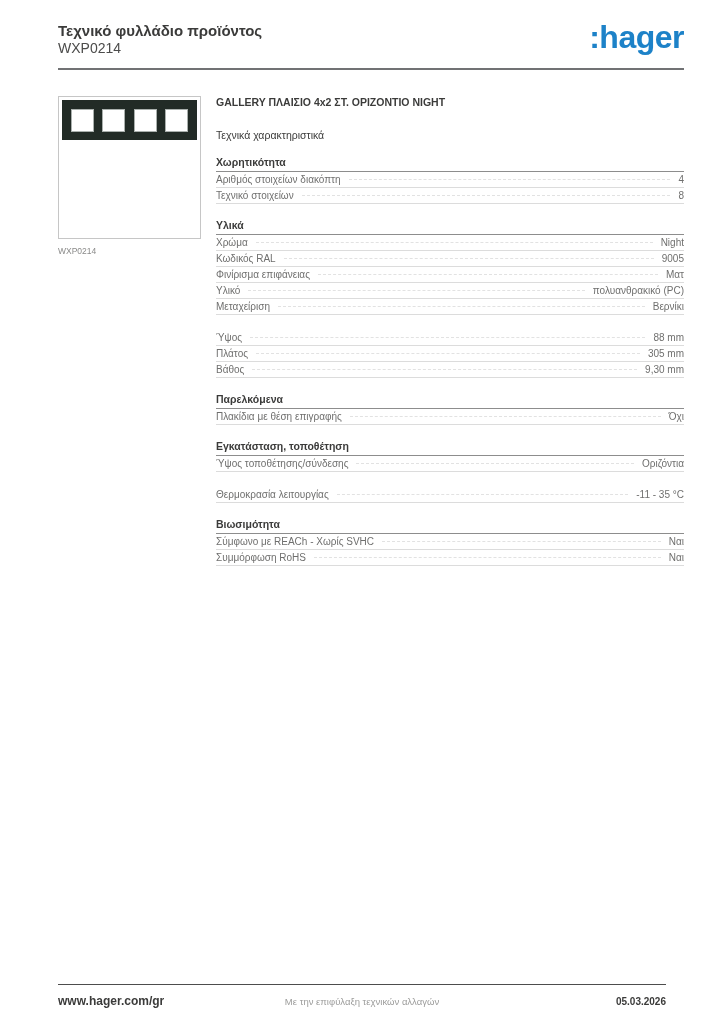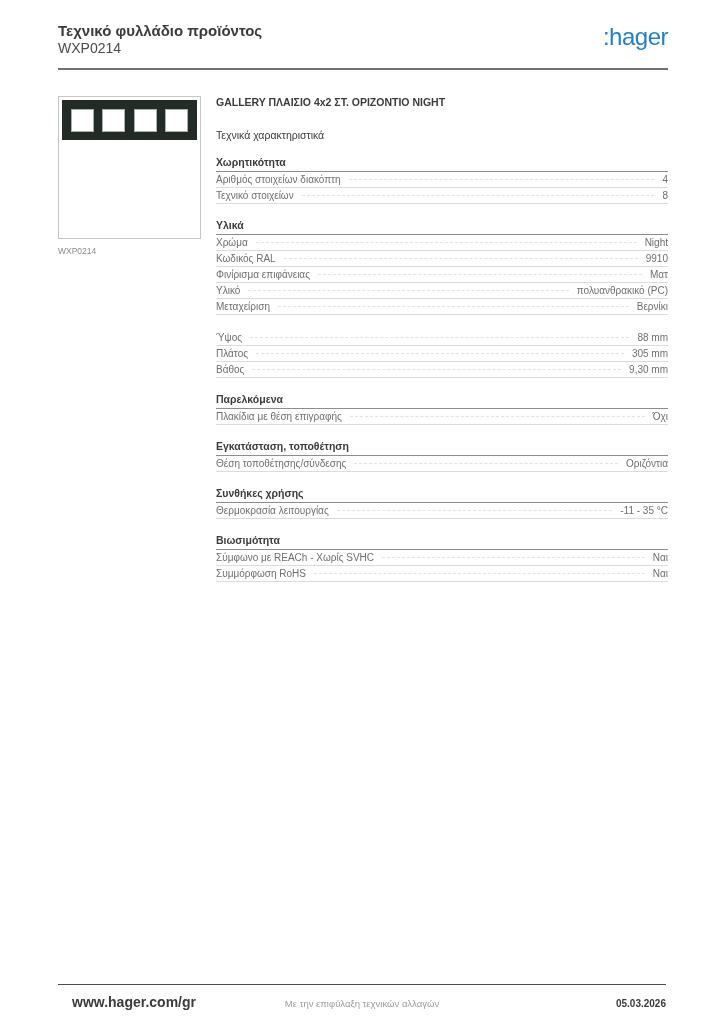--- a/index.html
+++ b/index.html
@@ -4,27 +4,27 @@
 <style>
   html, body { margin: 0; padding: 0; }
   body {
     width: 724px; height: 1024px;
     background: #ffffff;
     font-family: "Liberation Sans", "DejaVu Sans", sans-serif;
     position: relative;
     overflow: hidden;
     color: #3b3b3a;
   }
-  .page { padding: 22px 56px 0 58px; }
+  .page { padding: 22px 40px 0 58px; }
 
   
   .header { display: flex; justify-content: space-between; align-items: flex-start; }
   .doc-title { font-size: 15px; font-weight: bold; color: #3b3b3a; line-height: 18px; }
   .doc-code  { font-size: 14px; color: #4c4c4b; line-height: 17px; }
-  .logo { font-size: 24px; font-weight: normal; letter-spacing: -0.5px; line-height: 30px; text-align: right; }
+  .logo { font-size: 32px; font-weight: bold; letter-spacing: -0.5px; line-height: 30px; text-align: right; }
   .header-rule { border-bottom: 2px solid #717274; margin-top: 11px; }
 
   
   .main { display: flex; gap: 15px; margin-top: 26px; align-items: flex-start; }
 
   .left-col { width: 143px; flex: 0 0 143px; }
   .image-box {
     width: 141px; height: 141px;
     border: 1px solid #c6c6c6;
     background: #ffffff;
@@ -68,21 +68,21 @@
   .row-value { white-space: nowrap; text-align: right; }
 
   
   .footer {
     position: absolute;
     left: 58px; right: 58px; top: 984px;
     border-top: 1px solid #4d4d4d;
     padding-top: 9px;
     display: flex; align-items: baseline;
   }
-  .footer-site { flex: 1; font-size: 14px; font-weight: bold; color: #3b3b3a; text-align: center; }
+  .footer-site { flex: 1; font-size: 12px; font-weight: bold; color: #3b3b3a; text-align: left; }
   .footer-disclaimer { flex: 2; font-size: 9.5px; color: #9c9c9b; text-align: center; }
   .footer-date { flex: 1; font-size: 10px; font-weight: bold; color: #3b3b3a; text-align: right; }
 </style>
 </head>
 <body>
 
 <div class="page">
 
   <div class="header">
     <div class="header-left">
@@ -133,21 +133,21 @@
     <div class="rows">
   <div class="spec-row">
     <span class="row-label">Χρώμα</span>
     <span class="row-leader"></span>
     <span class="row-value">Night</span>
   </div>
 
   <div class="spec-row">
     <span class="row-label">Κωδικός RAL</span>
     <span class="row-leader"></span>
-    <span class="row-value">9910</span>
+    <span class="row-value">9005</span>
   </div>
 
   <div class="spec-row">
     <span class="row-label">Φινίρισμα επιφάνειας</span>
     <span class="row-leader"></span>
     <span class="row-value">Ματ</span>
   </div>
 
   <div class="spec-row">
     <span class="row-label">Υλικό</span>
@@ -193,30 +193,29 @@
     <span class="row-leader"></span>
     <span class="row-value">Όχι</span>
   </div>
 </div>
   </div>
 
   <div class="section">
     <div class="section-title">Εγκατάσταση, τοποθέτηση</div>
     <div class="rows">
   <div class="spec-row">
-    <span class="row-label">Θέση τοποθέτησης/σύνδεσης</span>
+    <span class="row-label">Ύψος τοποθέτησης/σύνδεσης</span>
     <span class="row-leader"></span>
     <span class="row-value">Οριζόντια</span>
   </div>
 </div>
   </div>
 
 
   <div class="section">
-    <div class="section-title">Συνθήκες χρήσης</div>
     <div class="rows">
   <div class="spec-row">
     <span class="row-label">Θερμοκρασία λειτουργίας</span>
     <span class="row-leader"></span>
     <span class="row-value">-11 - 35 °C</span>
   </div>
 </div>
   </div>
 
   <div class="section">

